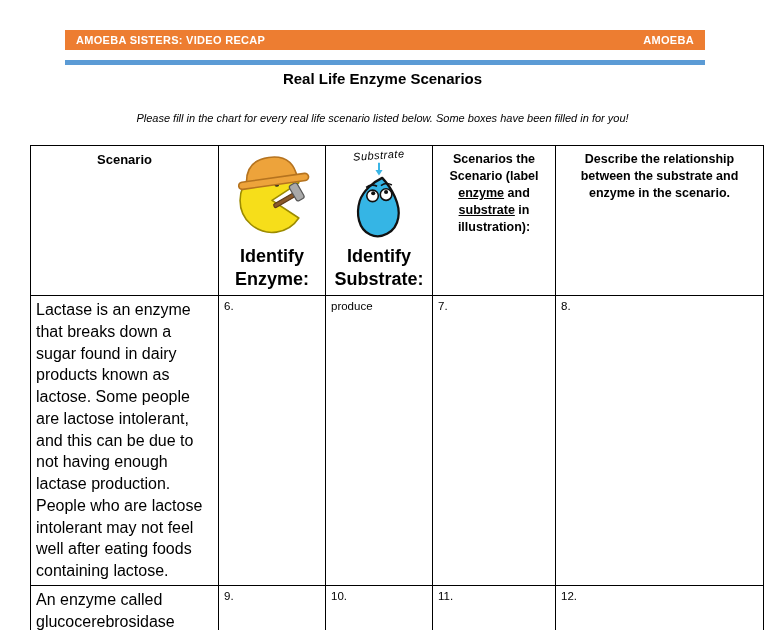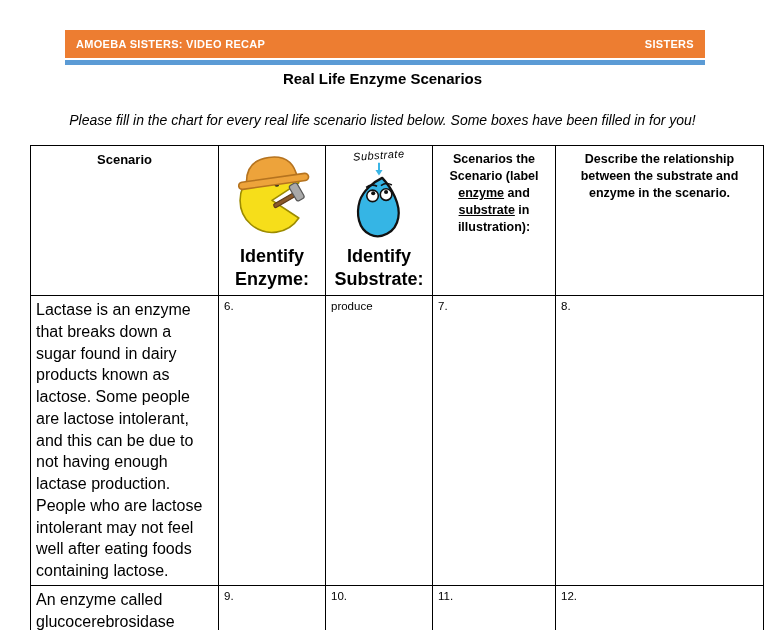--- a/index.html
+++ b/index.html
@@ -6,37 +6,37 @@
   html,body {
     width:765px; height:630px;
     background:#ffffff;
     overflow:hidden;
     font-family:"Liberation Sans", sans-serif;
     color:#000;
     position:relative;
   }
   .banner {
     position:absolute; left:65px; top:30px;
-    width:640px; height:28px;
+    width:640px; height:20px;
     background:#ED7D31;
     color:#fff; font-weight:bold; font-size:11px;
     display:flex; justify-content:space-between; align-items:center;
     padding:0 11px; letter-spacing:0.3px;
   }
   .banner-underline {
     position:absolute; left:65px; top:60px;
     width:640px; height:5px; background:#5B9BD5;
   }
   .title {
     position:absolute; top:70px; left:0; width:765px;
     text-align:center; font-size:15px; font-weight:bold;
   }
   .instructions {
     position:absolute; top:112px; left:0; width:765px;
-    text-align:center; font-size:14px; font-style:italic;
+    text-align:center; font-size:11px; font-style:italic;
   }
   table {
     position:absolute; top:145px; left:30px; width:733px;
     border-collapse:collapse; table-layout:fixed;
   }
   td {
     border:1px solid #000;
     vertical-align:top;
     padding:3px 5px;
     font-size:11.5px;
@@ -62,21 +62,21 @@
   .scenario-text { font-size:16px; }
   .answer-cell { font-size:11.5px; }
   svg { display:block; }
   .arrow-svg { margin:-1px 0 -2px 0; }
 </style>
 </head>
 <body>
 
 <div class="banner">
   <span>AMOEBA SISTERS: VIDEO RECAP</span>
-  <span>SISTERS</span>
+  <span>AMOEBA</span>
 </div>
 <div class="banner-underline"></div>
 
 <div class="title">Real Life Enzyme Scenarios</div>
 <div class="instructions">Please fill in the chart for every real life scenario listed below. Some boxes have been filled in for you!</div>
 
 <table>
   <colgroup>
     <col style="width:188px">
     <col style="width:107px">

